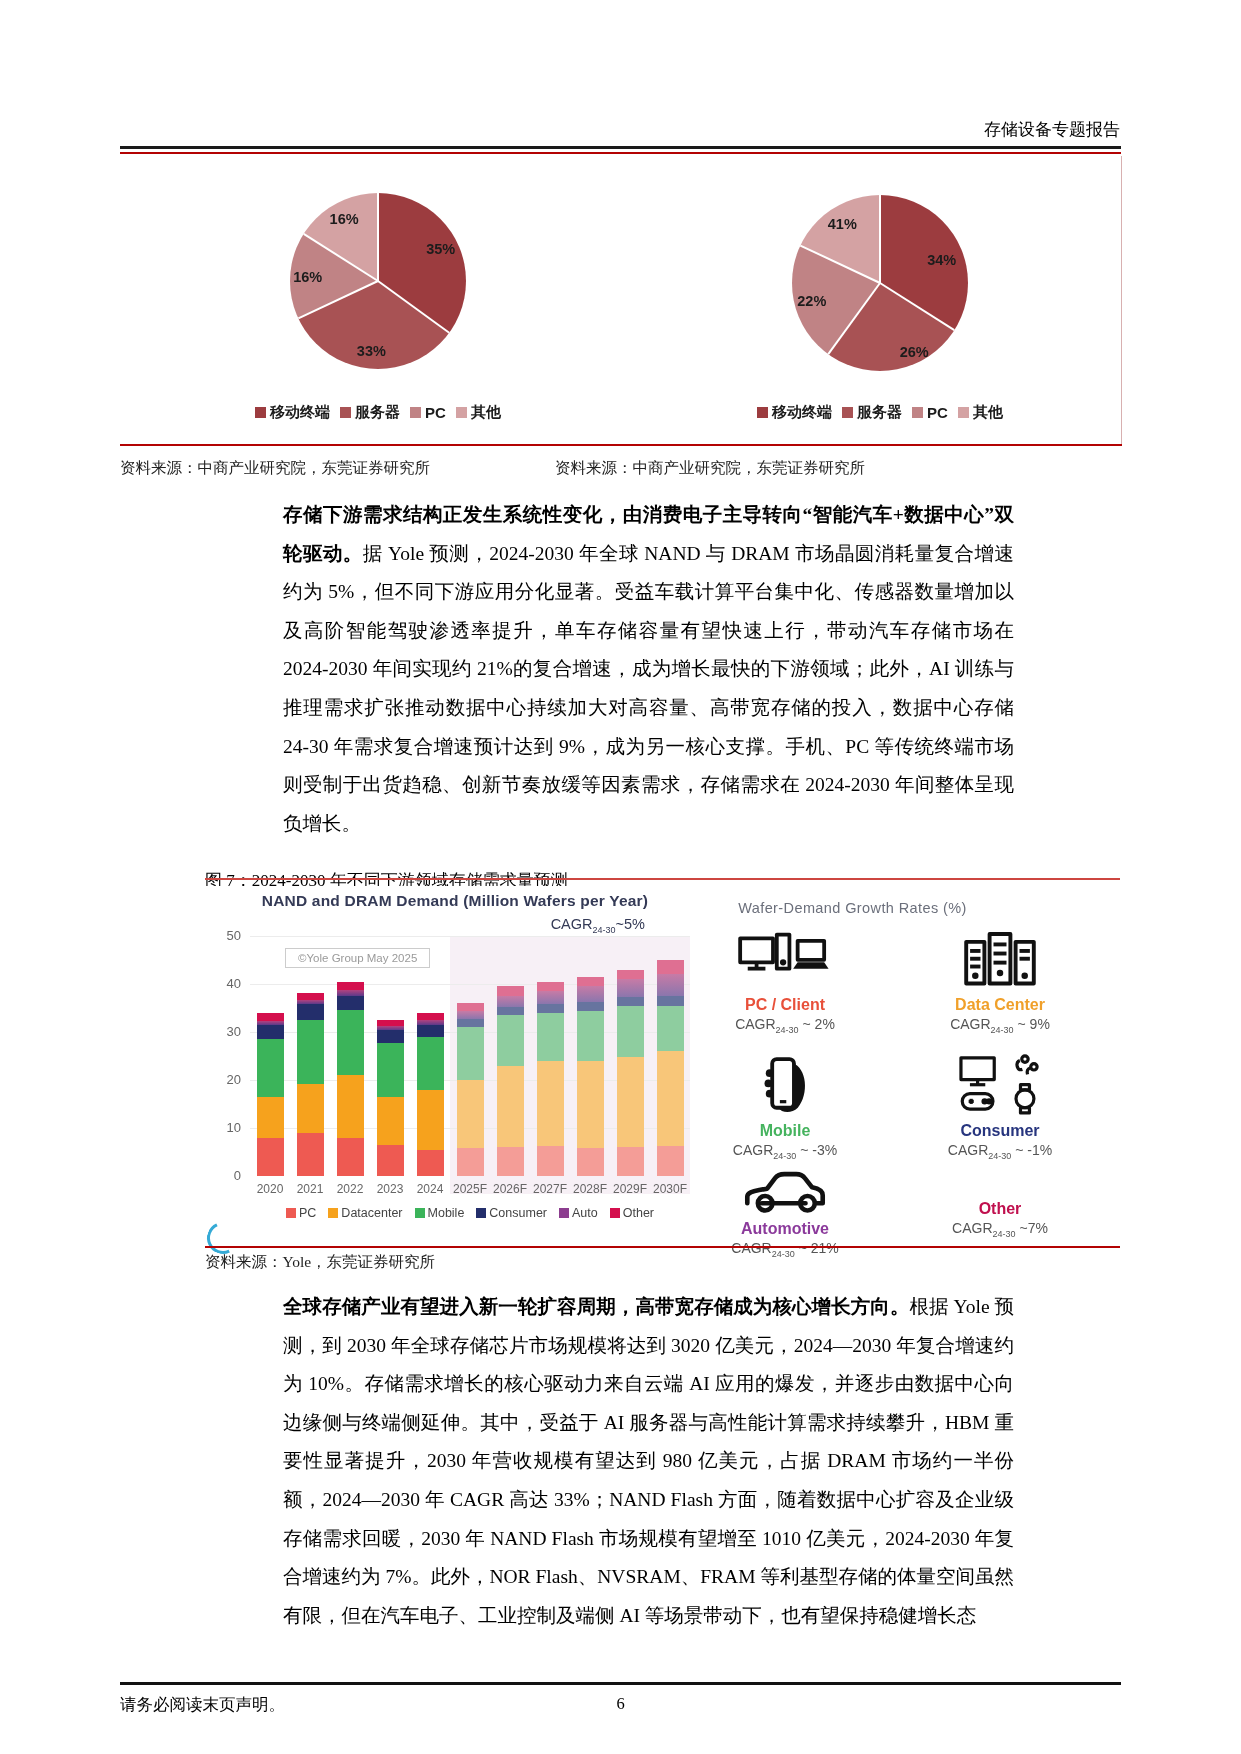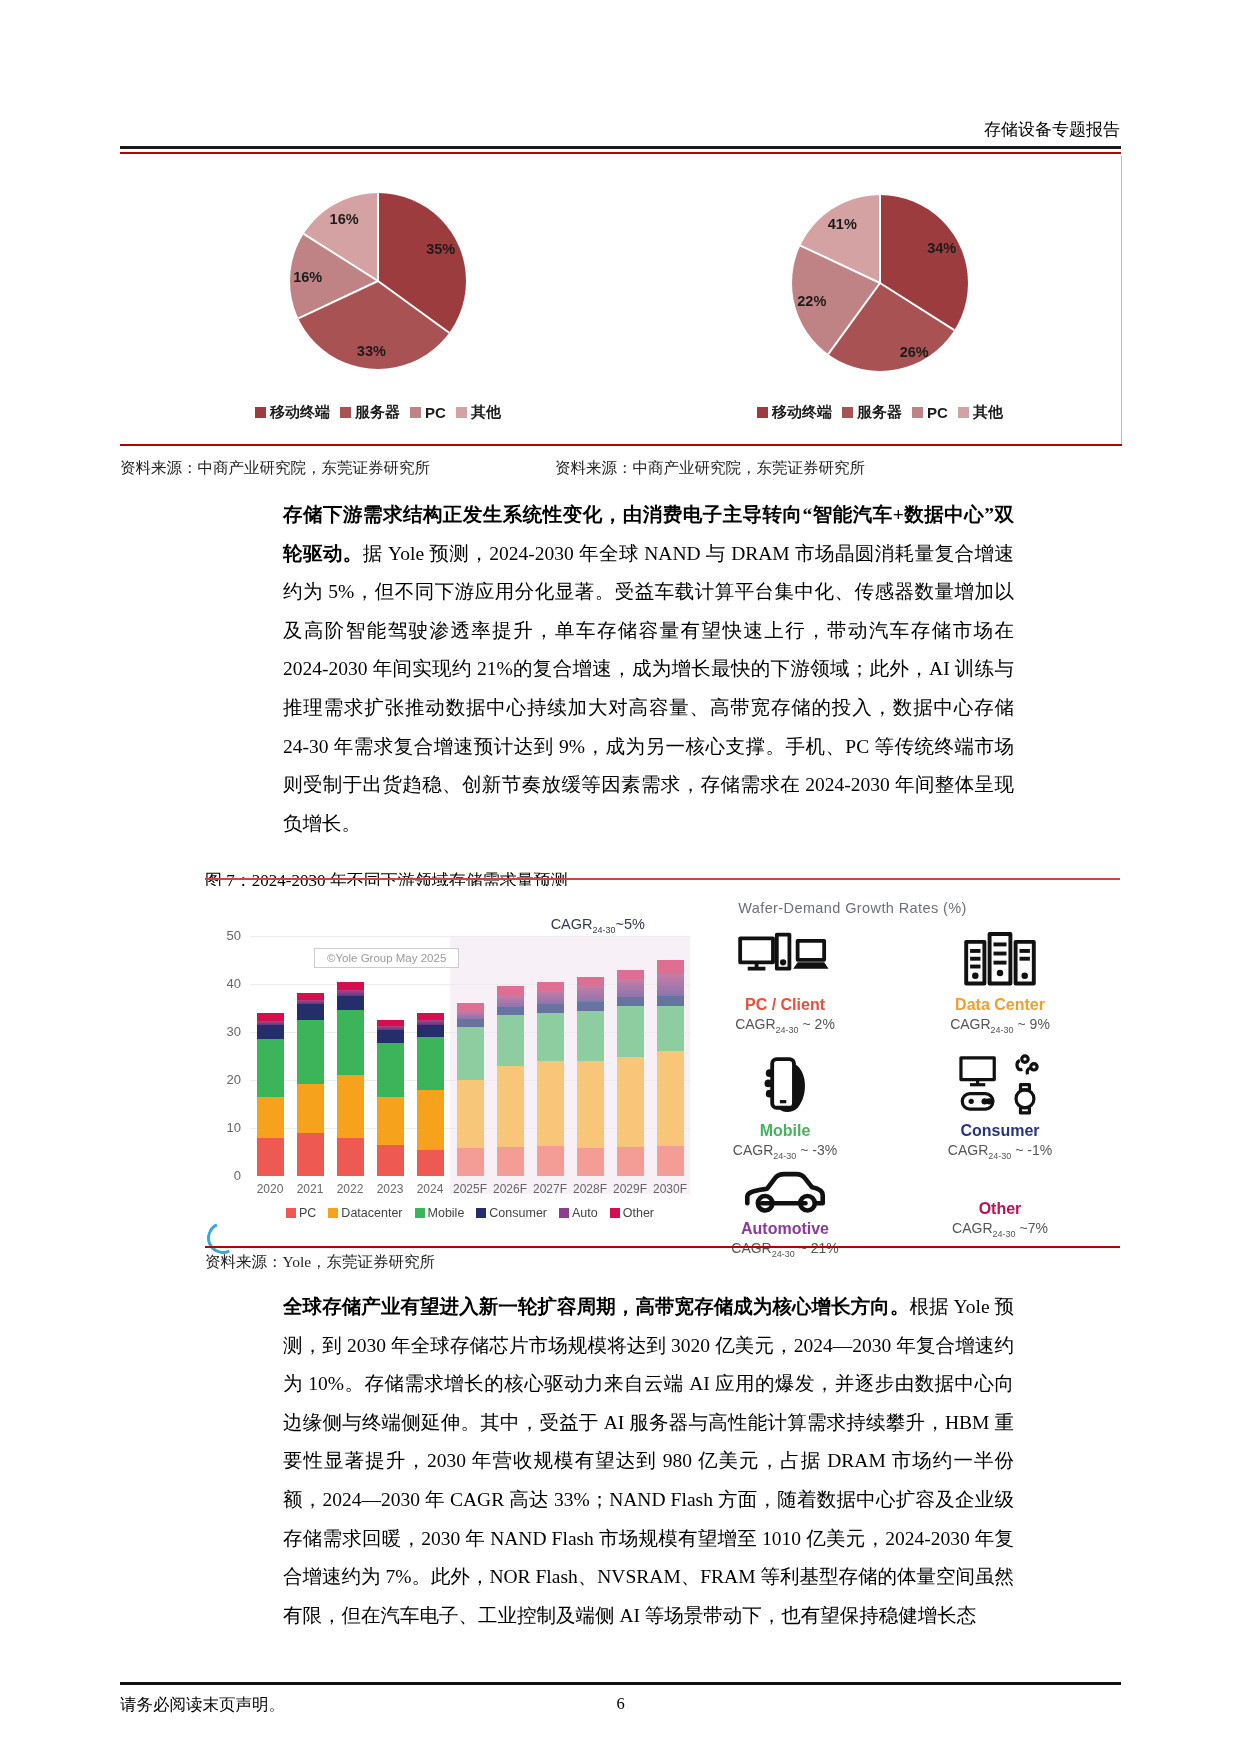--- a/index.html
+++ b/index.html
@@ -32,21 +32,21 @@
   .fig-caption{position:absolute;left:205px;top:869px;font-size:17px;color:#000;}
   .fig-underline{position:absolute;left:205px;top:878px;width:915px;height:2px;background:#cd4640;}
   .fig-bottomline{position:absolute;left:205px;top:1246px;width:915px;height:2px;background:#b30303;}
   .chart{position:absolute;left:205px;top:886px;width:815px;height:358px;background:#fff;
          font-family:"Liberation Sans",sans-serif;}
   .bar-title{position:absolute;left:0;top:6px;width:500px;text-align:center;font-weight:bold;
              font-size:15.5px;color:#343a56;letter-spacing:.2px;}
   .cagr-note{position:absolute;left:260px;top:30px;width:180px;text-align:right;font-size:14.5px;color:#343a56;}
   .cagr-note sub,.gcagr sub{font-size:9px;}
   .watermark{position:absolute;left:80px;top:62px;border:1.5px solid #ccc;padding:3px 12px;
-             font-size:11.5px;color:#9a9a9a;background:#fff;z-index:3;margin-left:29px;}
+             font-size:11.5px;color:#9a9a9a;background:#fff;z-index:3;}
   .forecast-bg{position:absolute;left:245px;top:50px;width:240px;height:258px;background:#f7f0f6;z-index:0;}
   .gridline{position:absolute;left:45px;width:440px;height:1px;background:#ececec;z-index:1;}
   .ylab{position:absolute;left:6px;width:30px;text-align:right;font-size:13px;color:#666;z-index:2;}
   .bars{position:absolute;left:45px;top:50px;width:440px;height:240px;z-index:2;}
   .bcol{position:absolute;bottom:0;width:27px;display:flex;flex-direction:column-reverse;}
   .xlabels{position:absolute;left:45px;top:296px;width:440px;display:flex;z-index:2;}
   .xlabels div{width:40px;text-align:center;font-size:12px;color:#666;}
   .bar-legend{position:absolute;left:45px;top:320px;width:440px;display:flex;justify-content:center;gap:12px;
               font-size:12.5px;color:#444;z-index:2;}
   .bar-legend .li{display:flex;align-items:center;gap:3px;}
@@ -79,21 +79,21 @@
       <div class="pie-label" style="left: 81.3748px; top: 158.088px;">33%</div>
       <div class="pie-label" style="left: 17.7389px; top: 83.5795px;">16%</div>
       <div class="pie-label" style="left: 54.0845px; top: 26.308px;">16%</div>
       <div class="sep" style="transform: rotate(0deg);"></div>
       <div class="sep" style="transform: rotate(126deg);"></div>
       <div class="sep" style="transform: rotate(244.8deg);"></div>
       <div class="sep" style="transform: rotate(302.4deg);"></div>
       <div class="sep" style="transform: rotate(360deg);"></div>
     </div>
   <div class="pie" id="pie1" style="left: 792px; top: 195px; width: 176px; height: 176px; background: conic-gradient(rgb(156, 60, 63) 0deg, rgb(156, 60, 63) 122.4deg, rgb(168, 82, 84) 122.4deg, rgb(168, 82, 84) 216deg, rgb(192, 131, 133) 216deg, rgb(192, 131, 133) 295.2deg, rgb(212, 162, 163) 295.2deg, rgb(212, 162, 163) 360deg);">
-      <div class="pie-label" style="left: 149.692px; top: 53px;">34%</div>
+      <div class="pie-label" style="left: 149.692px; top: 65px;">34%</div>
       <div class="pie-label" style="left: 101.192px; top: 157.153px; margin-left: 21px;">26%</div>
       <div class="pie-label" style="left: 19.8117px; top: 105.508px;">22%</div>
       <div class="pie-label" style="left: 50.2778px; top: 28.5593px;">41%</div>
       <div class="sep" style="transform: rotate(0deg);"></div>
       <div class="sep" style="transform: rotate(122.4deg);"></div>
       <div class="sep" style="transform: rotate(216deg);"></div>
       <div class="sep" style="transform: rotate(295.2deg);"></div>
       <div class="sep" style="transform: rotate(360deg);"></div>
     </div>
   <div class="pie-legend" id="pleg0" style="left:213px;top:403px;">
@@ -137,20 +137,21 @@
   <div class="src-line" style="left:555px;top:458px;">资料来源：中商产业研究院，东莞证券研究所</div>
 
   <div class="para" style="top:496px;">
     <strong>存储下游需求结构正发生系统性变化，由消费电子主导转向“智能汽车+数据中心”双轮驱动。</strong><span>据 Yole 预测，2024-2030 年全球 NAND 与 DRAM 市场晶圆消耗量复合增速约为 5%，但不同下游应用分化显著。受益车载计算平台集中化、传感器数量增加以及高阶智能驾驶渗透率提升，单车存储容量有望快速上行，带动汽车存储市场在 2024-2030 年间实现约 21%的复合增速，成为增长最快的下游领域；此外，AI 训练与推理需求扩张推动数据中心持续加大对高容量、高带宽存储的投入，数据中心存储 24-30 年需求复合增速预计达到 9%，成为另一核心支撑。手机、PC 等传统终端市场则受制于出货趋稳、创新节奏放缓等因素需求，存储需求在 2024-2030 年间整体呈现负增长。</span>
   </div>
 
   <div class="fig-caption">图 7：2024-2030 年不同下游领域存储需求量预测</div>
   <div class="fig-underline"></div>
 
   <div class="chart" id="chart">
+    <div class="bar-title">NAND and DRAM Demand (Million Wafers per Year)</div>
     <div class="cagr-note" id="cagrNote">CAGR<sub>24-30</sub>~5%</div>
     <div class="watermark">©Yole Group May 2025</div>
     <div class="forecast-bg"></div>
     <div id="grid">
         <div class="ylab" style="top: 282px;">0</div>
         <div class="gridline" style="top: 242px;"></div>
         <div class="ylab" style="top: 234px;">10</div>
         <div class="gridline" style="top: 194px;"></div>
         <div class="ylab" style="top: 186px; text-align: right;">20</div>
         <div class="gridline" style="top: 146px;"></div>

